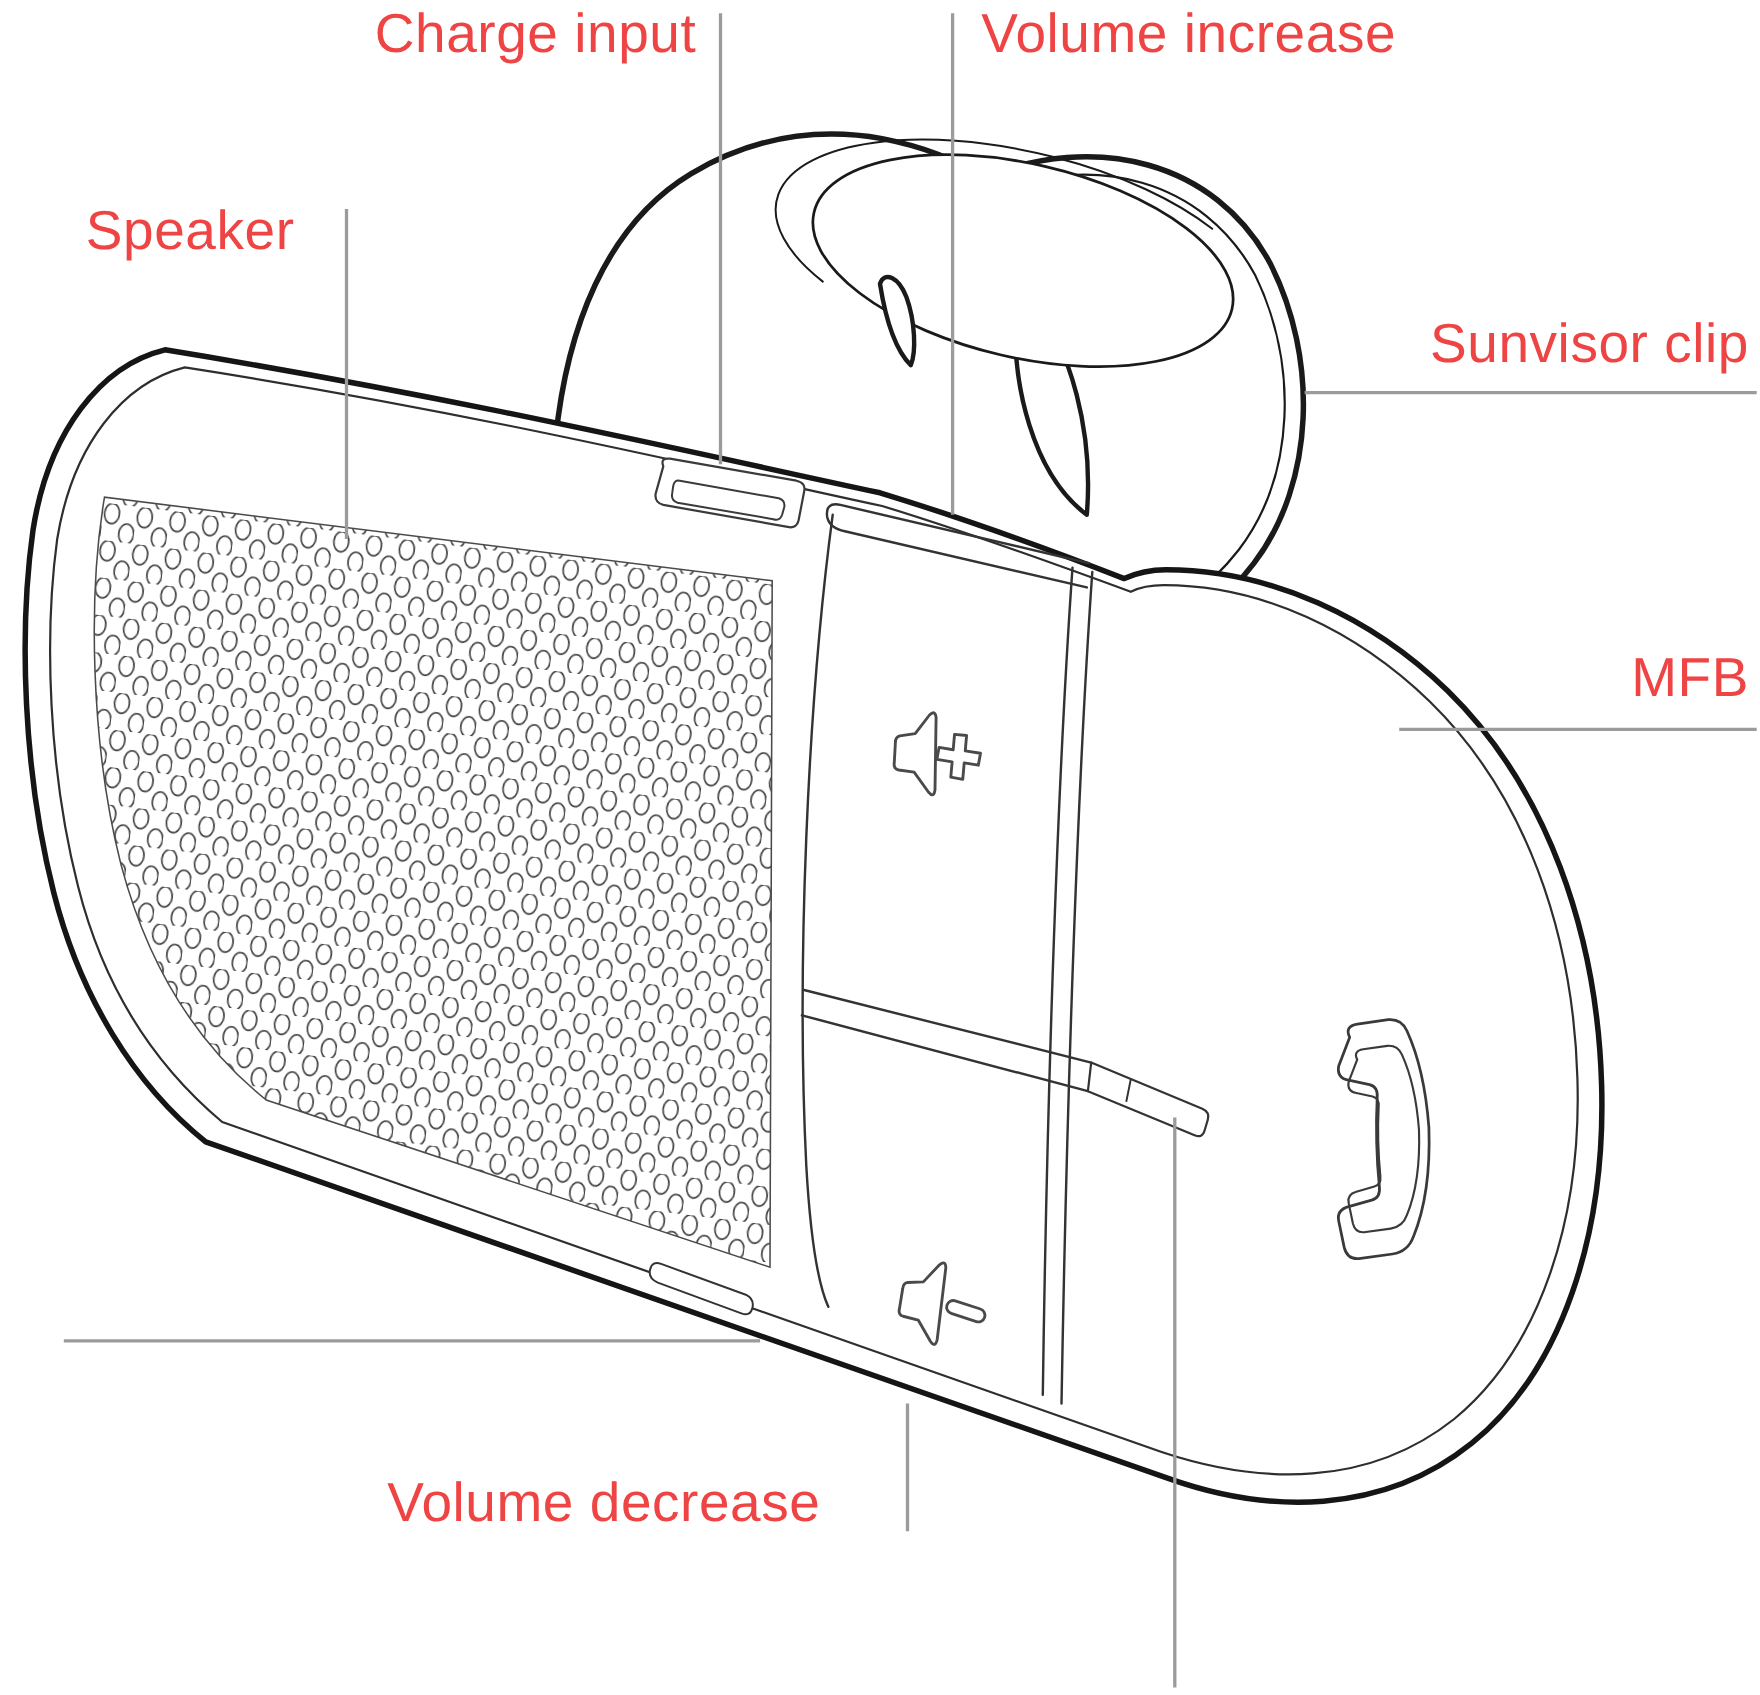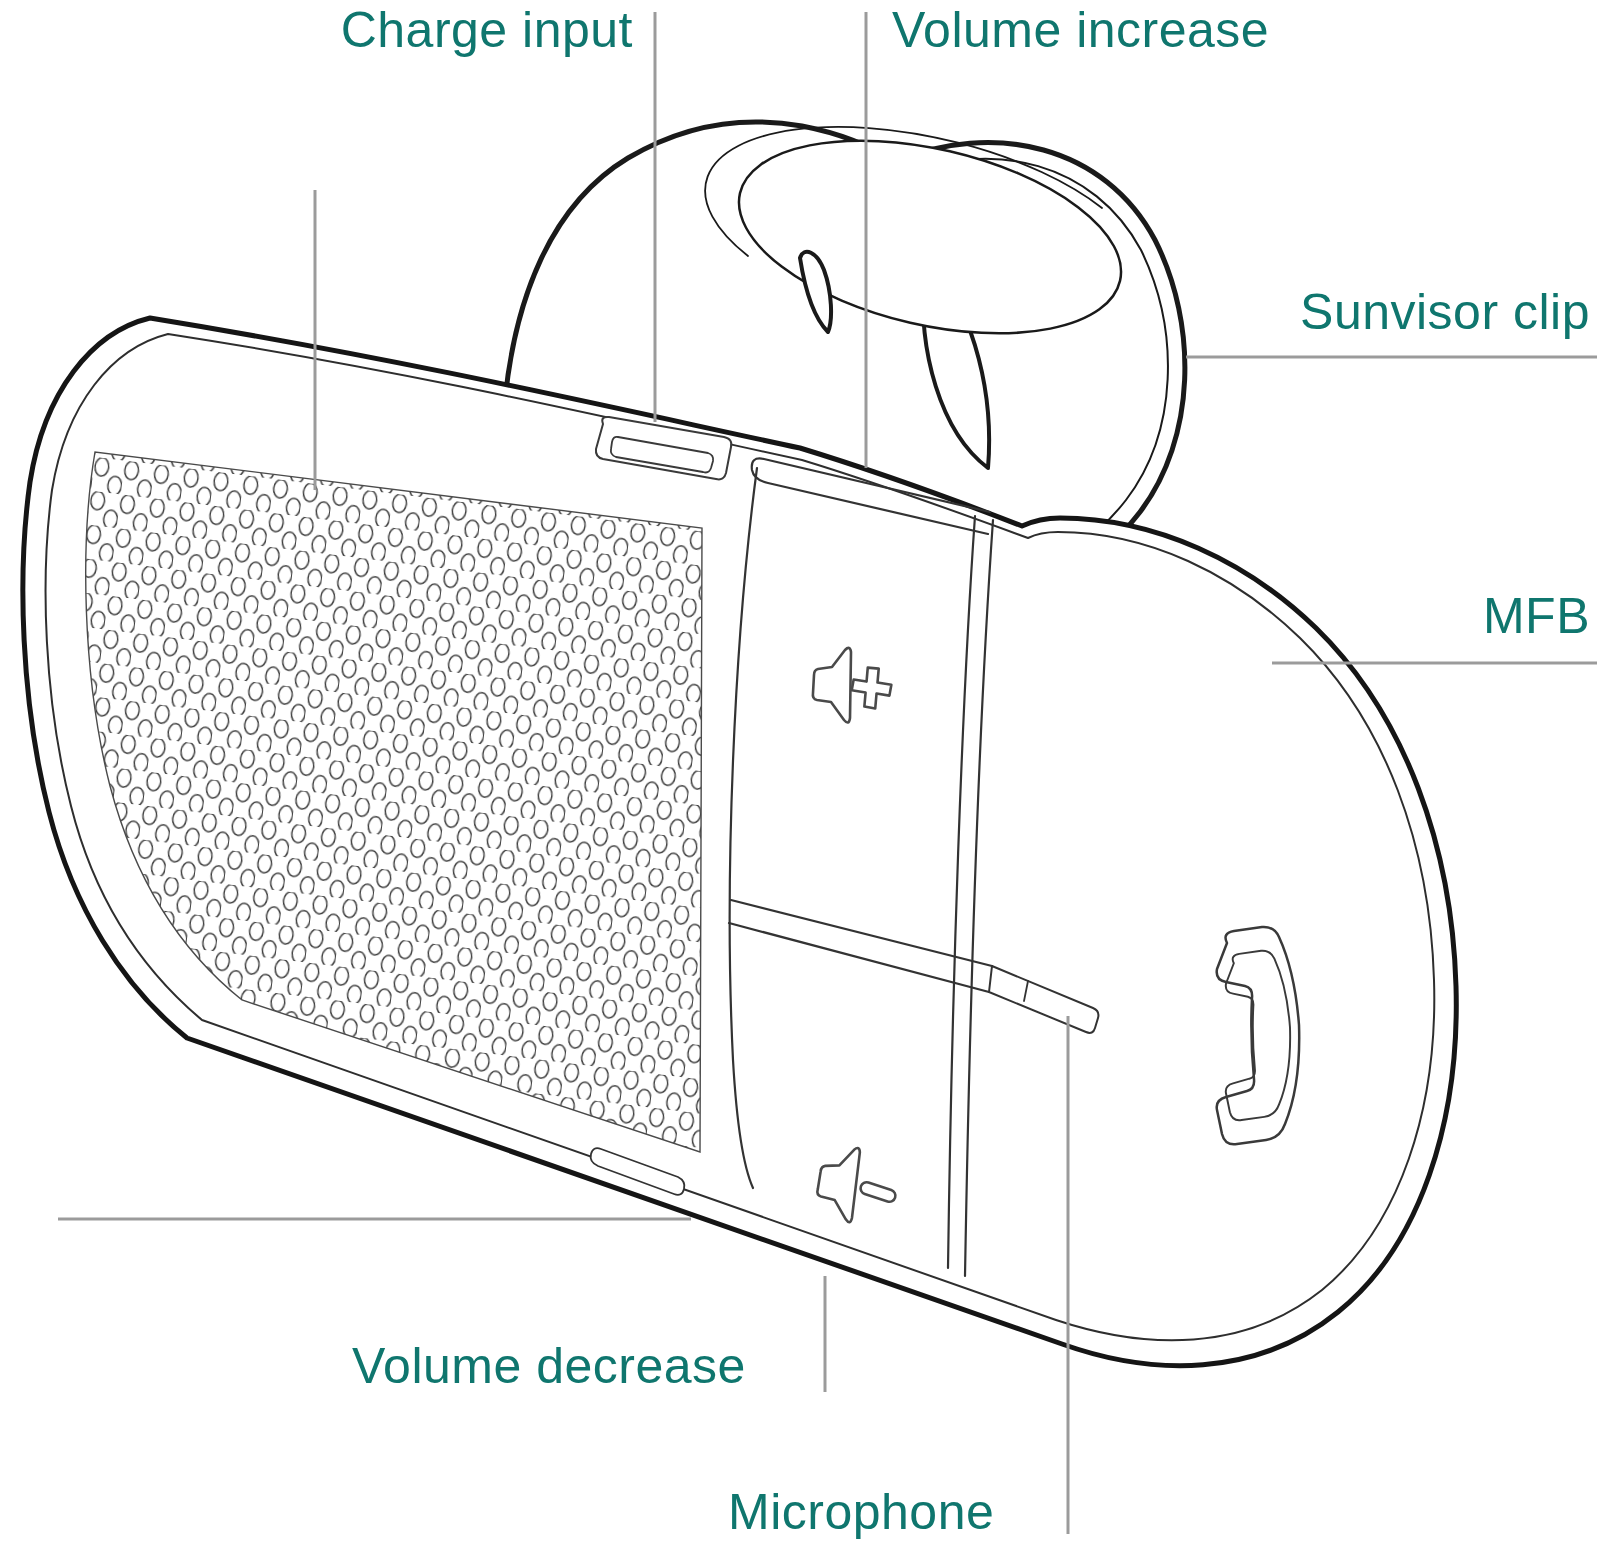--- a/index.html
+++ b/index.html
@@ -1,20 +1,20 @@
 <!DOCTYPE html>
 <html><head>
 <meta charset="utf-8">
 <style>
   html,body{margin:0;padding:0;background:#ffffff;}
   #stage{position:relative;width:1600px;height:1541px;background:#ffffff;overflow:hidden;
          font-family:"Liberation Sans",sans-serif;}
   #art{position:absolute;left:0;top:0;width:1600px;height:1541px;}
   .lbl{position:absolute;font-family:"Liberation Sans",sans-serif;font-weight:300;
-       font-size:50px;line-height:1.05;color:#0f766e;letter-spacing:.5px;white-space:nowrap;}
+       font-size:50px;line-height:1.05;color:#ef4444;letter-spacing:.5px;white-space:nowrap;}
   svg *{vector-effect:none;}
 </style>
 </head>
 <body>
 
 <div id="stage">
 
   <svg id="art" viewBox="0 0 1600 1541">
     <defs>
       <pattern id="dots" width="30" height="34" patternUnits="userSpaceOnUse" patternTransform="rotate(7)">
@@ -110,18 +110,18 @@
       <line x1="1186" y1="357" x2="1597" y2="357"></line>
       <line x1="1272" y1="663" x2="1597" y2="663"></line>
       <line x1="58" y1="1219" x2="691" y2="1219"></line>
       <line x1="825" y1="1276" x2="825" y2="1392"></line>
       <line x1="1068" y1="1016" x2="1068" y2="1534"></line>
     </g>
   </svg>
 
   <div class="lbl" style="right:967px;top:4px;">Charge input</div>
   <div class="lbl" style="left:892px;top:4px;">Volume increase</div>
+  <div class="lbl" style="left:78px;top:183px;">Speaker</div>
   <div class="lbl" style="right:10px;top:286px;">Sunvisor clip</div>
   <div class="lbl" style="right:10px;top:590px;text-align:center;">MFB</div>
   <div class="lbl" style="left:352px;top:1340px;">Volume decrease</div>
-  <div class="lbl" style="left:728px;top:1486px;">Microphone</div>
 
 </div>
 
 </body></html>

